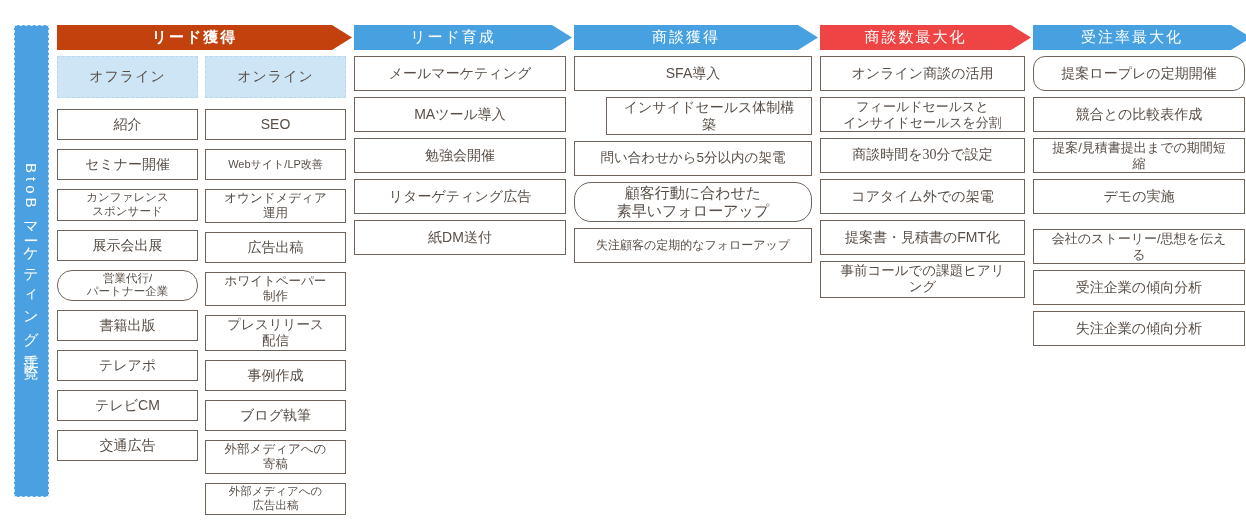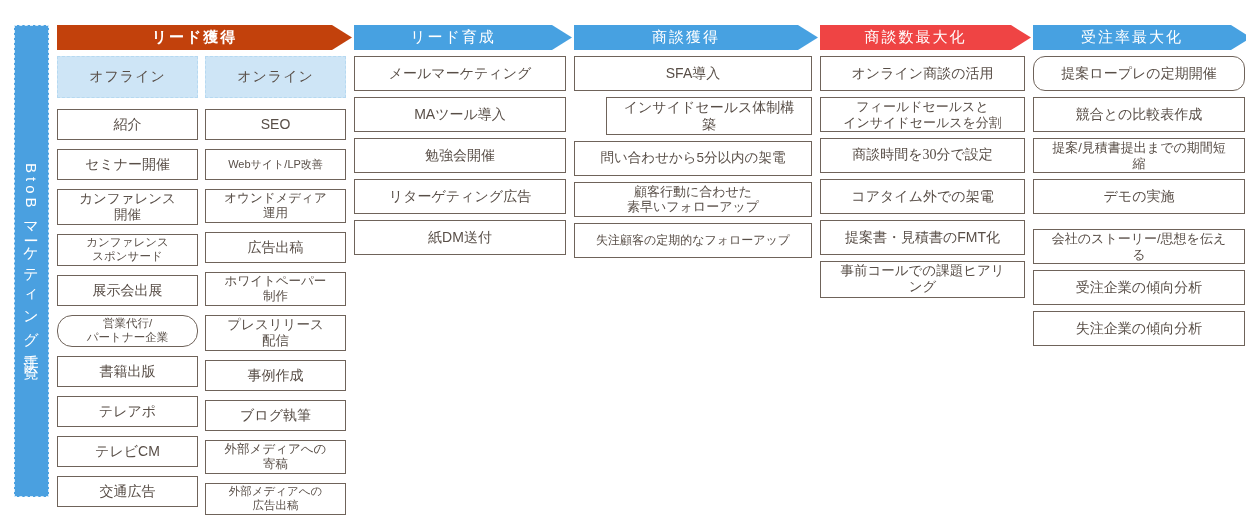--- a/index.html
+++ b/index.html
@@ -54,21 +54,20 @@
     <div class="sidebar-label">BtoBマーケティング手法一覧</div>
   </div>
   <div class="columns">
       <div class="column">
         <div class="arrow-header" style="background: #c2410c; font-weight: bold;">リード獲得</div>
         <div class="subcols">
           <div class="subcol">
             <div class="subheader">オフライン</div>
             <div class="box" style="font-size: 14px;">紹介</div>
             <div class="box" style="font-size: 14px;">セミナー開催</div>
-            <div class="box" style="font-size: 13.5px;">カンファレンス開催</div>
             <div class="box" style="font-size: 11.5px;">カンファレンス
 スポンサード</div>
             <div class="box" style="font-size: 14px;">展示会出展</div>
             <div class="box" style="font-size: 11.5px; border-radius: 15px;">営業代行/
 パートナー企業</div>
             <div class="box" style="font-size: 14px;">書籍出版</div>
             <div class="box" style="font-size: 14px;">テレアポ</div>
             <div class="box" style="font-size: 14px;">テレビCM</div>
             <div class="box" style="font-size: 14px;">交通広告</div>
           </div>
@@ -97,21 +96,21 @@
           <div class="box" style="font-size: 14px;">リターゲティング広告</div>
           <div class="box" style="font-size: 14px;">紙DM送付</div>
         </div>
       </div>
       <div class="column">
         <div class="arrow-header" style="background: rgb(71, 161, 225);">商談獲得</div>
         <div class="boxes">
           <div class="box" style="font-size: 14px;">SFA導入</div>
           <div class="box" style="font-size: 14px; margin-left: 32px;">インサイドセールス体制構築</div>
           <div class="box" style="font-size: 13.5px;">問い合わせから5分以内の架電</div>
-          <div class="box" style="font-size: 13px;">顧客行動に合わせた
+          <div class="box" style="font-size: 15px; border-radius: 17px;">顧客行動に合わせた
 素早いフォローアップ</div>
           <div class="box" style="font-size: 12px;">失注顧客の定期的なフォローアップ</div>
         </div>
       </div>
       <div class="column">
         <div class="arrow-header" style="background: #ef4444;">商談数最大化</div>
         <div class="boxes">
           <div class="box" style="font-size: 14px;">オンライン商談の活用</div>
           <div class="box" style="font-size: 13px;">フィールドセールスと
 インサイドセールスを分割</div>

